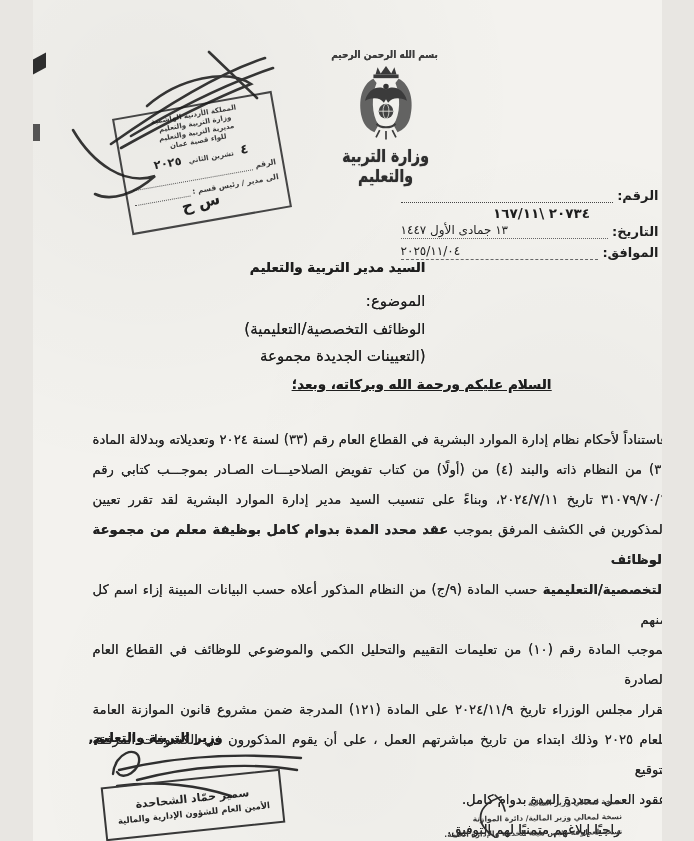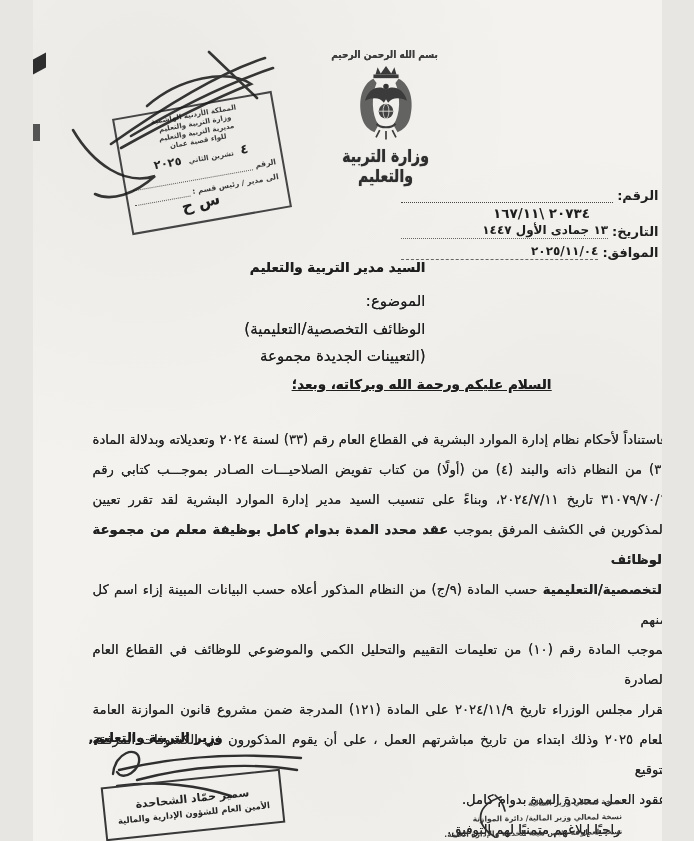--- a/index.html
+++ b/index.html
@@ -43,21 +43,21 @@
   .sig-bottom{position:absolute;top:740px;left:46px;}
   .cc-bracket{position:absolute;top:793px;left:432px;}
 
   
   .ref-block{position:absolute;top:188px;right:3px;width:258px;}
   .ref-row{display:flex;align-items:flex-end;gap:4px;}
   .ref-label{font-weight:bold;font-size:13px;color:#1f1f1f;white-space:nowrap;}
   .ref-dots{flex:1;border-bottom:1.5px dotted #444;height:8px;}
   .ref-number{text-align:center;font-size:13.5px;font-weight:bold;color:#1d1d1d;
     margin:2px 34px 2px 58px;letter-spacing:1.5px;}
-  .ref-value{flex:1;text-align:right;font-weight:bold;font-size:12px;color:#1d1d1d;
+  .ref-value{flex:1;text-align:left;font-weight:normal;font-size:12px;color:#1d1d1d;
     border-bottom:1.5px dotted #666;padding-bottom:1px;}
   .ref-value.dash{border-bottom-style:dashed;}
   .ref-row.r2{margin-top:2px;} .ref-row.r3{margin-top:5px;}
 
   .addressee{position:absolute;top:259px;right:236px;font-size:13.5px;font-weight:bold;
     color:#1e1e1e;text-shadow:0 0 .6px #333;}
   .subject{position:absolute;top:288px;right:236px;width:280px;text-align:right;
     font-size:15px;font-weight:normal;color:#1e1e1e;line-height:27.5px;text-shadow:0 0 .6px #333;}
 
   .greet{position:absolute;top:376px;right:110px;font-size:13.5px;font-weight:bold;

